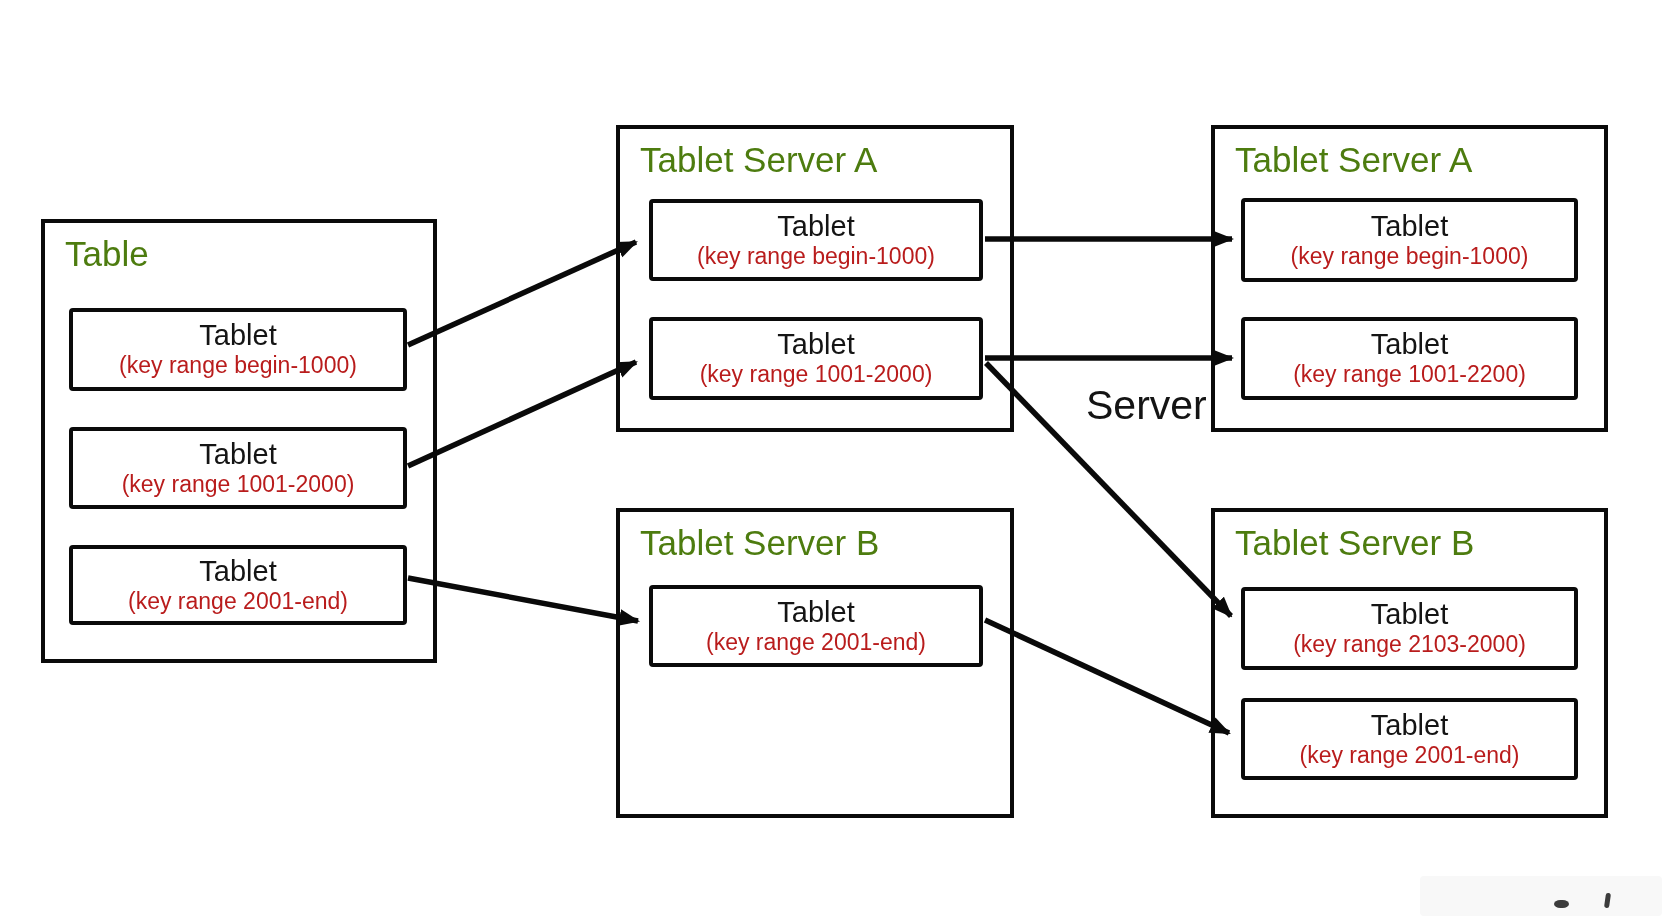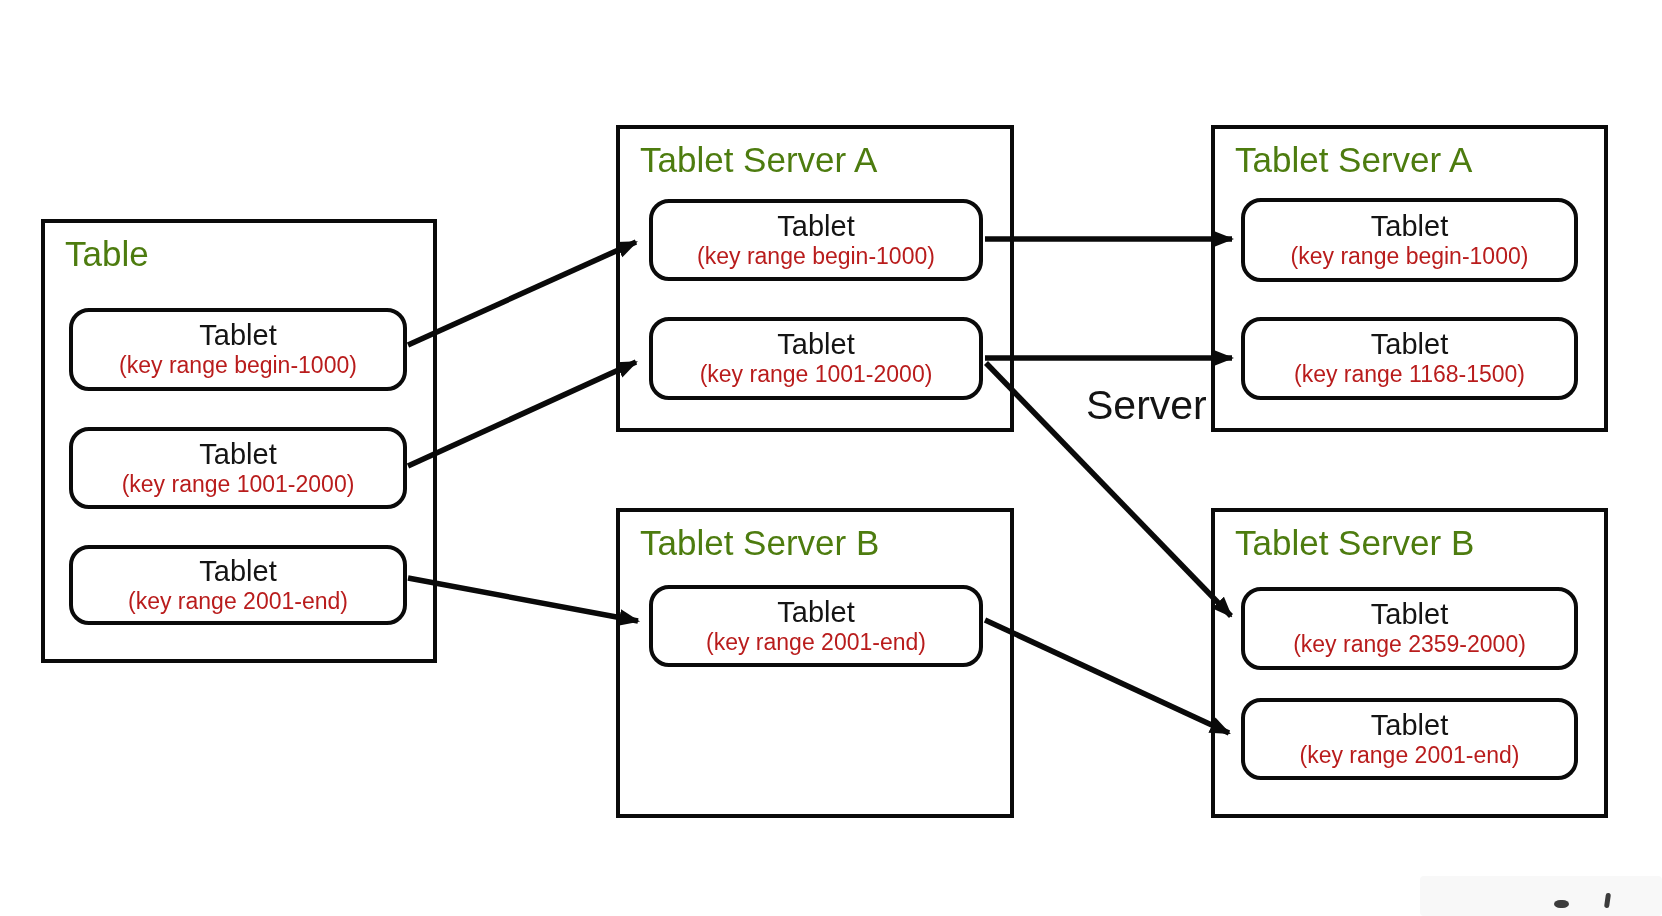--- a/index.html
+++ b/index.html
@@ -25,21 +25,21 @@
   .box-title {
     margin: 11px 0 0 20px;
     font-size: 35px;
     line-height: 1.15;
     white-space: nowrap;
     color: #4d7c0f;
   }
   .tablet {
     position: absolute;
     border: 4px solid #0a0a0a;
-    border-radius: 20px;
+    border-radius: 4px;
     background: #ffffff;
     box-sizing: border-box;
     display: flex;
     flex-direction: column;
     align-items: center;
     justify-content: center;
     text-align: center;
   }
   .tablet-name {
     font-size: 29px;
@@ -148,26 +148,26 @@
     <div class="tablet-name">Tablet</div>
     <div class="tablet-range">(key range 2001-end)</div>
   </div>
 
   <div class="tablet" style="left:1241px; top:198px; width:337px; height:84px;">
     <div class="tablet-name">Tablet</div>
     <div class="tablet-range">(key range begin-1000)</div>
   </div>
   <div class="tablet" style="left:1241px; top:317px; width:337px; height:83px;">
     <div class="tablet-name">Tablet</div>
-    <div class="tablet-range">(key range 1168-1500)</div>
+    <div class="tablet-range">(key range 1001-2200)</div>
   </div>
 
   <div class="tablet" style="left:1241px; top:587px; width:337px; height:83px;">
     <div class="tablet-name">Tablet</div>
-    <div class="tablet-range">(key range 2359-2000)</div>
+    <div class="tablet-range">(key range 2103-2000)</div>
   </div>
   <div class="tablet" style="left:1241px; top:698px; width:337px; height:82px;">
     <div class="tablet-name">Tablet</div>
     <div class="tablet-range">(key range 2001-end)</div>
   </div>
 
   <svg id="arrows" viewBox="0 0 1662 916" xmlns="http://www.w3.org/2000/svg">
     <defs>
       <marker id="ah" viewBox="0 0 10 8" refX="9" refY="4" markerWidth="3.8" markerHeight="3.2" orient="auto">
         <path d="M0,0 L10,4 L0,8 Z" fill="#0a0a0a"></path>

